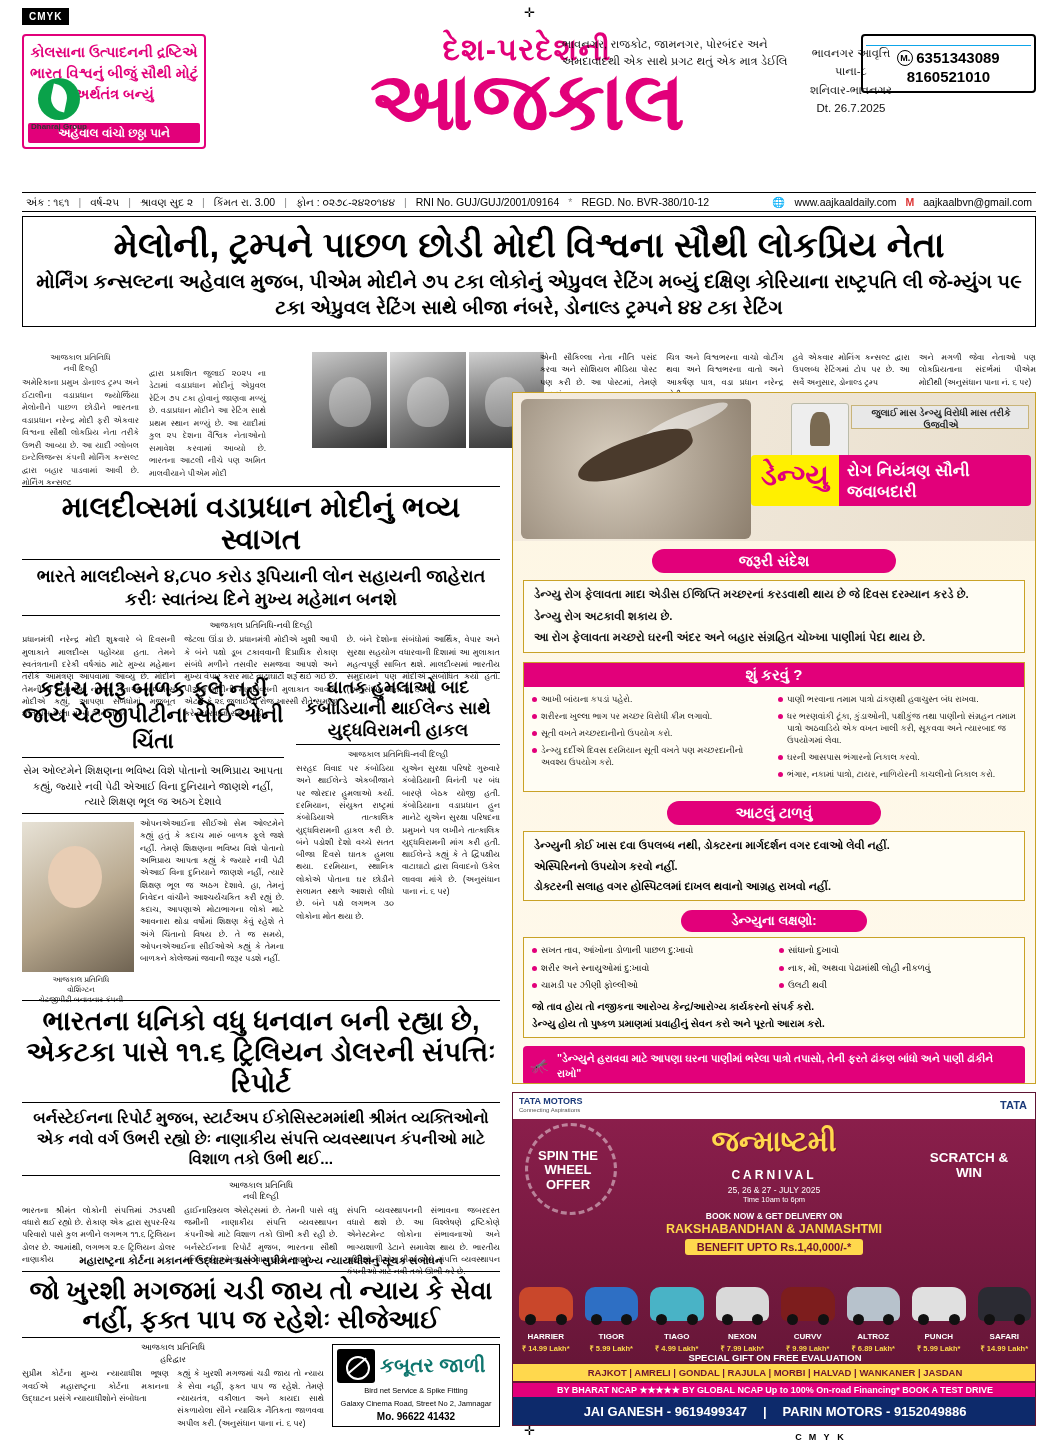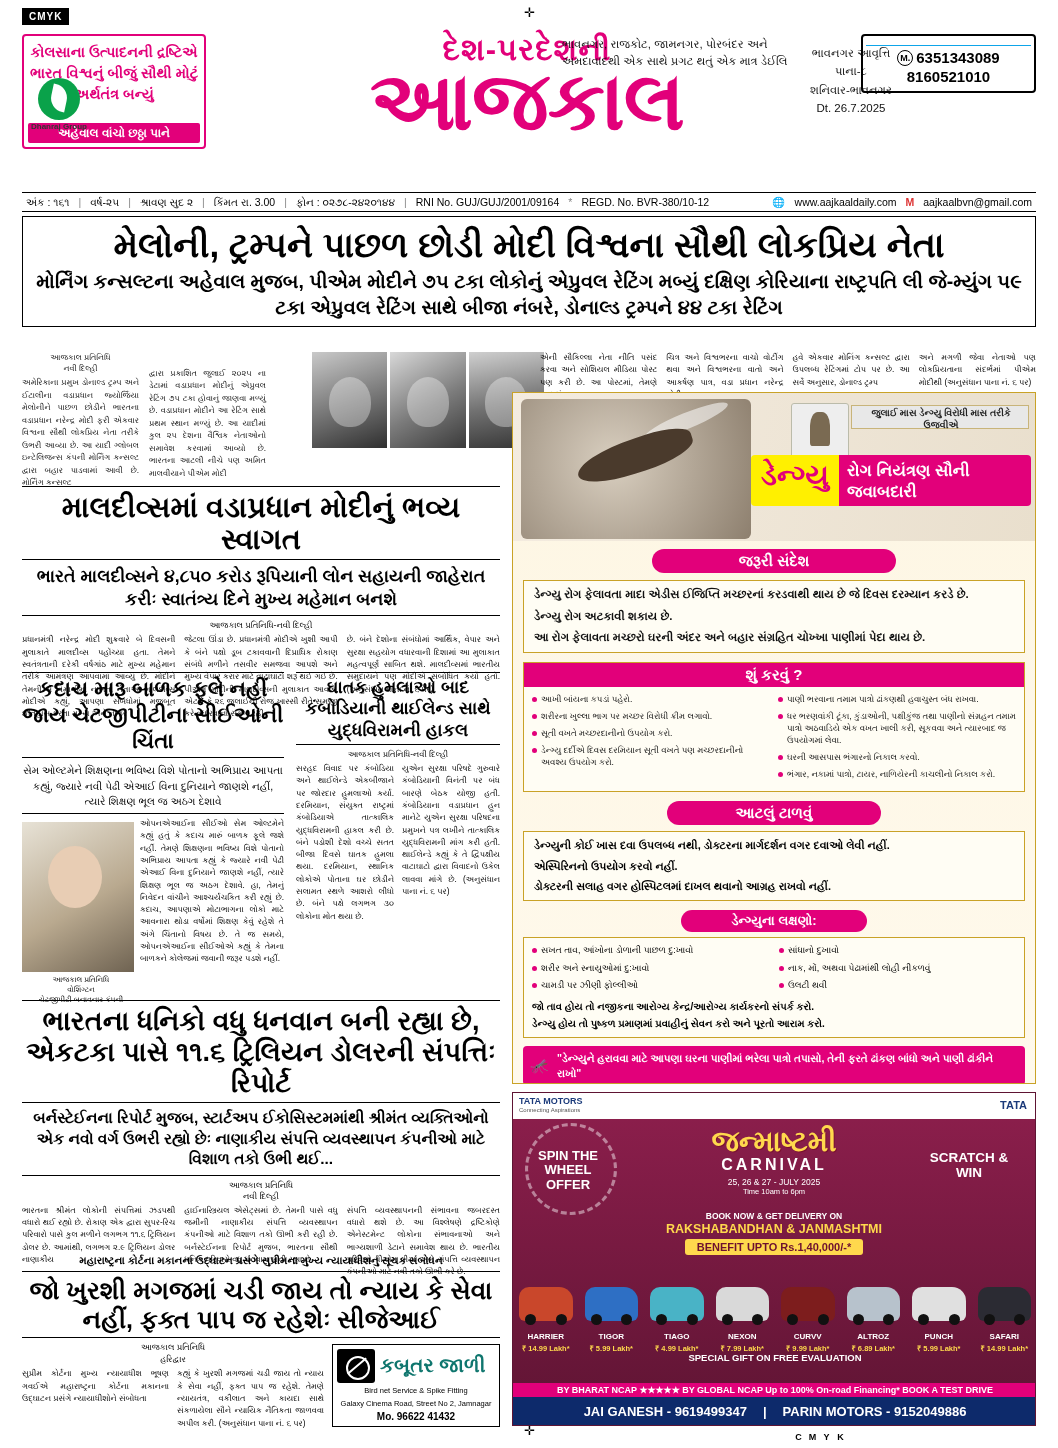--- a/index.html
+++ b/index.html
@@ -142,21 +142,21 @@
   .carad{position:absolute;left:512px;top:1092px;width:524px;height:334px;background:linear-gradient(#8e1f4d,#5e1433);overflow:hidden;border:1px solid #5e1433;box-sizing:border-box;}
   .ca-top{position:relative;height:26px;background:#fff;}
   .ca-tata{position:absolute;left:6px;top:4px;font-size:9px;font-weight:bold;color:#1b3a7a;line-height:1.1;}
   .ca-tata small{display:block;font-size:6px;font-weight:normal;color:#555;}
   .ca-tata2{position:absolute;right:8px;top:6px;font-size:11px;font-weight:bold;color:#1b3a7a;}
   .ca-wheel{position:absolute;left:12px;top:30px;width:86px;height:86px;border-radius:50%;border:3px dashed rgba(255,255,255,.45);}
   .ca-spin{position:absolute;left:18px;top:56px;width:74px;text-align:center;color:#fff;font-weight:bold;font-size:13px;line-height:1.1;}
   .ca-scratch{position:absolute;right:20px;top:58px;width:92px;text-align:center;color:#fff;font-weight:bold;font-size:13.5px;line-height:1.1;}
   .ca-title{position:absolute;left:50%;transform:translateX(-50%);top:34px;width:250px;text-align:center;}
   .ca-title .t1{color:#ffd84d;font-weight:bold;font-size:29px;line-height:1;text-shadow:1px 1px 0 #7a1030;}
-  .ca-title .t2{color:#fff;font-weight:bold;font-size:16px;letter-spacing:3px;margin-top:0;}
+  .ca-title .t2{color:#fff;font-weight:bold;font-size:12px;letter-spacing:3px;margin-top:12px;}
   .ca-title .t3{color:#fff;font-size:8.5px;margin-top:3px;}
   .ca-title .t4{color:#fff;font-size:7.5px;}
   .ca-book{position:absolute;left:50%;transform:translateX(-50%);top:118px;width:300px;text-align:center;color:#fff;}
   .ca-book .b1{font-size:8.5px;font-weight:bold;}
   .ca-book .b2{font-size:12.5px;font-weight:bold;color:#ffd84d;margin-top:1px;}
   .ca-book .b3{margin-top:3px;display:inline-block;background:#ffd84d;color:#6d1030;font-weight:bold;font-size:11px;padding:2px 12px;border-radius:3px;}
   .cars{position:absolute;left:0;top:188px;width:524px;height:74px;display:flex;}
   .car{flex:1;position:relative;}
   .car .body{position:absolute;left:6px;top:6px;right:6px;height:34px;border-radius:10px 14px 6px 6px;}
   .car .w1,.car .w2{position:absolute;bottom:30px;width:11px;height:11px;border-radius:50%;background:#111;}
@@ -501,20 +501,21 @@
       <div class="car">
           <div class="body" style="background:#2b2b33"></div>
           <div class="w1"></div>
           <div class="w2"></div>
           <div class="nm">SAFARI</div>
           <div class="pr">₹ 14.99 Lakh*</div>
         </div>
     </div>
 
     <div class="ca-offer">SPECIAL GIFT ON FREE EVALUATION</div>
+    <div class="ca-strip">RAJKOT  |  AMRELI  |  GONDAL  |  RAJULA  |  MORBI  |  HALVAD  |  WANKANER  |  JASDAN</div>
     <div class="ca-strip2">BY BHARAT NCAP  ★★★★★  BY GLOBAL NCAP      Up to 100% On-road Financing*     BOOK A TEST DRIVE</div>
     <div class="ca-bottom">
       <span>JAI GANESH - 9619499347</span>
       <span>|</span>
       <span>PARIN MOTORS - 9152049886</span>
     </div>
   </div>
 
 </div>
 

